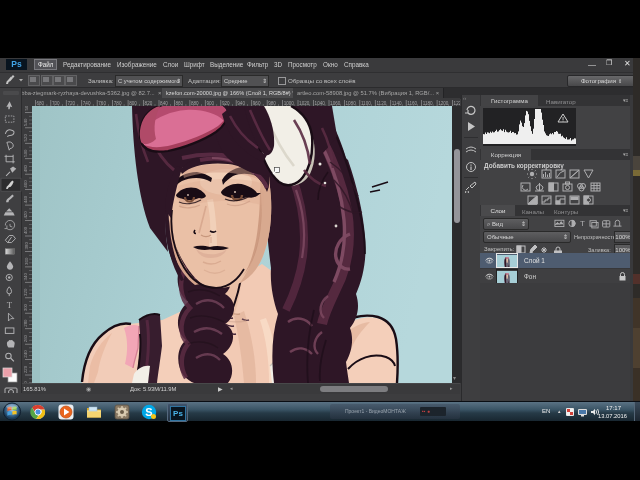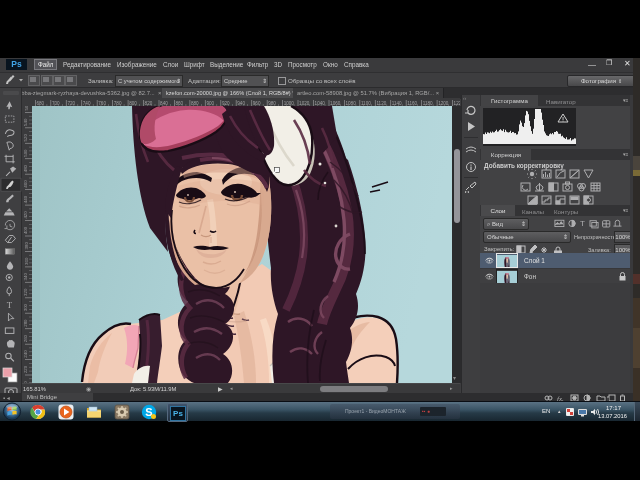--- a/index.html
+++ b/index.html
@@ -852,40 +852,20 @@
 </div>
 <div class="abs" style="left:22px;top:325px;width:438px;height:10px;background:#3a3a3c;border-top:1px solid #48484a">
 <div class="tx" style="left:1px;top:1.5px;color:#d0d0d0;font-size:5.8px">165.81%</div>
 <div class="tx" style="left:64px;top:1px;color:#aaa;font-size:6px">◉</div>
 <div class="tx" style="left:108px;top:1.5px;color:#d0d0d0;font-size:5.8px">Док: 5.93М/11.9М</div>
 <div class="tx" style="left:196px;top:1px;color:#ccc;font-size:6px">▶</div>
 <div class="tx" style="left:208px;top:1px;color:#999;font-size:5px">◂</div>
 <div class="abs" style="left:298px;top:2px;width:68px;height:6px;background:#7d7d80;border-radius:3px"></div>
 <div class="tx" style="left:428px;top:1px;color:#999;font-size:5px">▸</div>
 </div>
-<div class="abs" style="left:0;top:335px;width:633px;height:9px;background:#2d2d2f">
-<div class="abs" style="left:22px;top:0;width:66px;height:9px;background:#3f3f41;color:#bcbcbc;font-size:6px;line-height:9px;padding-left:5px">Mini Bridge</div>
-<div class="abs" style="left:3px;top:1px;color:#999;font-size:6px">▪ ◂</div>
-<svg class="abs" style="left:543px;top:1px" width="85" height="8" viewBox="0 0 85 8">
-<g stroke="#b5b5b5" fill="none" stroke-width="1">
-<path d="M2 4 a2 2 0 1 0 4 0 a2 2 0 1 0 -4 0 m3 0 a2 2 0 1 0 4 0 a2 2 0 1 0 -4 0"></path>
-<text x="14" y="7" font-size="7" fill="#b5b5b5" stroke="none" font-style="italic" font-family="Liberation Serif">fx.</text>
-<rect x="28" y="1" width="7" height="6"></rect>
-            <circle cx="31.5" cy="4" r="1.8" fill="#b5b5b5"></circle>
-<circle cx="44" cy="4" r="3"></circle>
-            <path d="M44 1 a3 3 0 0 1 0 6 z" fill="#b5b5b5"></path>
-<path d="M54 2 l3 0 1 1 4 0 0 4 -8 0 z"></path>
-<rect x="66" y="1" width="6" height="6"></rect>
-            <path d="M69 1 l0 -0"></path>
-            <rect x="64" y="3" width="2" height="4" fill="#3f3f41" stroke="none"></rect>
-            <path d="M64 3 l2 0"></path>
-<path d="M77 2 l5 0 m-4.5 0 l0 5 4 0 0 -5 m-3 -1 l2 0"></path>
-</g>
-        </svg>
-</div>
 </div>
 <div class="abs" style="left:0;top:401px;width:640px;height:19px;background:linear-gradient(#5a7284,#3a5465 40%,#263a47 58%,#182630);border-top:1px solid #0a0e14">
 <div class="abs" style="left:330px;top:2px;width:130px;height:15px;background:linear-gradient(#46586a,#263240);border-radius:2px;opacity:0.85"></div>
 <div class="tx" style="left:345px;top:6px;color:#9aa4ae;font-size:5px">Проект1 - ВидеоМОНТАЖ</div>
 <div class="abs" style="left:420px;top:5px;width:26px;height:9px;background:#1c242c;border-radius:1px"></div>
 <div class="tx" style="left:422px;top:6px;color:#c04040;font-size:5px">▪▪ ●</div>
 <svg class="abs" style="left:2px;top:0px" width="20" height="19" viewBox="0 0 20 19">
 <defs>
           <radialGradient id="orbg" cx="0.5" cy="0.4">
             <stop offset="0" stop-color="#b0d4f4"></stop>

